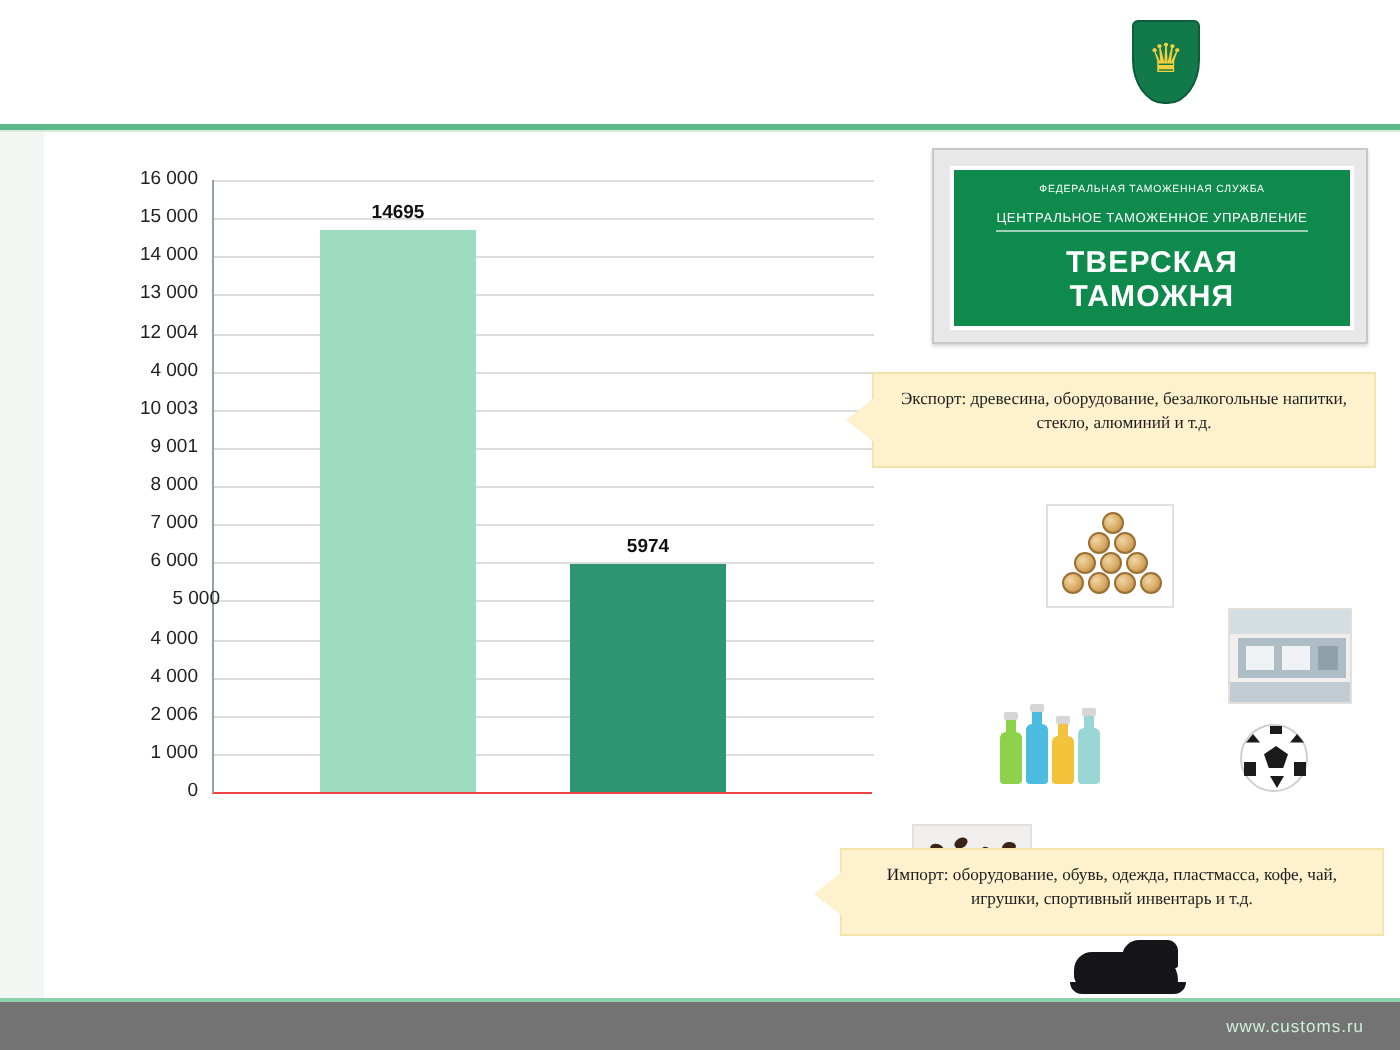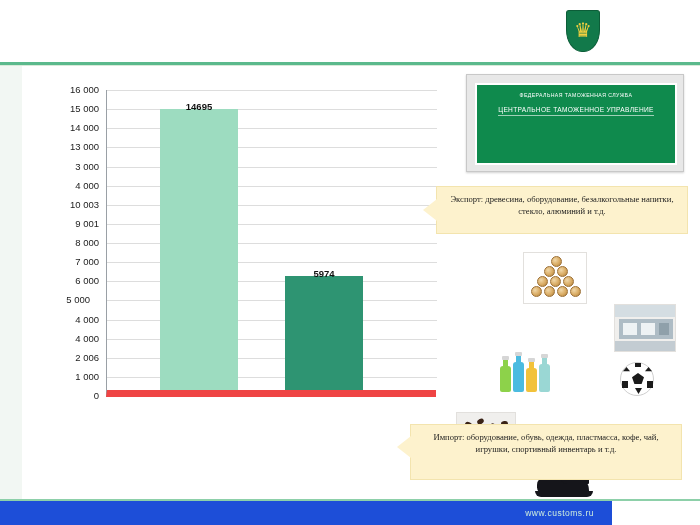--- a/index.html
+++ b/index.html
@@ -48,21 +48,21 @@
   }
 
   
   .chart-panel {
     position: absolute; left: 30px; top: 78px; width: 420px; height: 372px;
     background: #ffffff;
   }
   .plot {
     position: absolute; left: 76px; top: 12px; width: 330px; height: 307px;
     border-left: 1px solid #9aa0a6;
-    border-bottom: 7px solid #ef4444;
+    border-bottom: 1px solid #ef4444;
     background: #ffffff;
   }
   .gridline {
     position: absolute; left: 0; width: 330px; height: 1px; background: #dddddd;
   }
   .ytick {
     position: absolute; right: 0; width: 70px; text-align: right;
     font-size: 9.5px; color: #222; line-height: 10px;
   }
   .bar {
@@ -112,21 +112,21 @@
   }
 
   .callout {
     position: absolute;
     background: #fdf2cd; border: 1px solid #f3e4ae;
     font-size: 8.6px; line-height: 12px; color: #1d1d1d; text-align: center;
     padding: 6px 8px;
     font-family: "Liberation Serif", serif;
   }
   .callout.export { left: 436px; top: 186px; width: 252px; height: 48px; }
-  .callout.import { left: 410px; top: 424px; width: 272px; height: 56px; }
+  .callout.import { left: 420px; top: 424px; width: 272px; height: 44px; }
   .callout-arrow {
     position: absolute; width: 0; height: 0;
   }
   .callout.export .callout-arrow {
     left: -14px; top: 12px;
     border-top: 11px solid transparent;
     border-bottom: 11px solid transparent;
     border-right: 14px solid #fdf2cd;
   }
   .callout.import .callout-arrow {
@@ -184,22 +184,22 @@
   }
   .ball-p {
     position: absolute; background: #1b1b1b;
   }
 
   
   .machine-band { position: absolute; background: #b9c7cf; }
 
   
   .footer {
-    position: absolute; left: 0; bottom: 0; width: 612px; height: 24px;
-    background: #1d4ed8;
+    position: absolute; left: 0; bottom: 0; width: 700px; height: 24px;
+    background: #737373;
   }
   .footer-stripe {
     position: absolute; left: 0; bottom: 24px; width: 700px; height: 2px;
     background: #8dd0a9;
   }
   .footer-text {
     position: absolute; right: 18px; top: 7px;
     font-size: 8.5px; color: #cfeedd; letter-spacing: .5px;
   }
   .sidebar-tint {
@@ -226,55 +226,56 @@
   <div class="plot" id="plot">
       <div class="gridline" style="top: 0px;"></div>
       <div class="ytick" style="top: -5px; right: 337px;">16 000</div>
       <div class="gridline" style="top: 19px;"></div>
       <div class="ytick" style="top: 14px; right: 337px;">15 000</div>
       <div class="gridline" style="top: 38px;"></div>
       <div class="ytick" style="top: 33px; right: 337px;">14 000</div>
       <div class="gridline" style="top: 57px;"></div>
       <div class="ytick" style="top: 52px; right: 337px;">13 000</div>
       <div class="gridline" style="top: 77px;"></div>
-      <div class="ytick" style="top: 72px; right: 337px;">3 000</div>
+      <div class="ytick" style="top: 72px; right: 337px;">12 004</div>
       <div class="gridline" style="top: 96px;"></div>
       <div class="ytick" style="top: 91px; right: 337px;">4 000</div>
       <div class="gridline" style="top: 115px;"></div>
       <div class="ytick" style="top: 110px; right: 337px;">10 003</div>
       <div class="gridline" style="top: 134px;"></div>
       <div class="ytick" style="top: 129px; right: 337px;">9 001</div>
       <div class="gridline" style="top: 153px;"></div>
       <div class="ytick" style="top: 148px; right: 337px;">8 000</div>
       <div class="gridline" style="top: 172px;"></div>
       <div class="ytick" style="top: 167px; right: 337px;">7 000</div>
       <div class="gridline" style="top: 191px;"></div>
       <div class="ytick" style="top: 186px; right: 337px;">6 000</div>
       <div class="gridline" style="top: 210px;"></div>
-      <div class="ytick" style="top: 205px; right: 346px;">5 000</div>
+      <div class="ytick" style="top: 205px; right: 326px;">5 000</div>
       <div class="gridline" style="top: 230px;"></div>
       <div class="ytick" style="top: 225px; right: 337px;">4 000</div>
       <div class="gridline" style="top: 249px;"></div>
       <div class="ytick" style="top: 244px; right: 337px;">4 000</div>
       <div class="gridline" style="top: 268px;"></div>
       <div class="ytick" style="top: 263px; right: 337px;">2 006</div>
       <div class="gridline" style="top: 287px;"></div>
       <div class="ytick" style="top: 282px; right: 337px;">1 000</div>
       <div class="ytick" style="top: 301px; right: 337px;">0</div>
       <div class="bar" style="left: 53px; width: 78px; height: 281px; background: rgb(157, 220, 192);"></div>
       <div class="bar-label" style="left: 52px; top: 11px;">14695</div>
       <div class="bar" style="left: 178px; width: 78px; height: 114px; background: rgb(46, 148, 114);"></div>
       <div class="bar-label" style="left: 177px; top: 178px;">5974</div>
     </div>
 </div>
 
 <div class="signboard">
   <div class="signboard-inner">
     <div class="sb-line1">ФЕДЕРАЛЬНАЯ ТАМОЖЕННАЯ СЛУЖБА</div>
     <div><span class="sb-line2">ЦЕНТРАЛЬНОЕ ТАМОЖЕННОЕ УПРАВЛЕНИЕ</span></div>
+    <div class="sb-line3">ТВЕРСКАЯ<br>ТАМОЖНЯ</div>
   </div>
 </div>
 
 <div class="callout export">
   <div class="callout-arrow"></div>
   <span>Экспорт: древесина, оборудование, безалкогольные напитки, стекло, алюминий и т.д.</span>
 </div>
 
 <div class="cell photo logs" style="left:523px; top:252px; width:64px; height:52px;">
   <div class="log" style="left:27px; top:3px; width:11px; height:11px;"></div>

